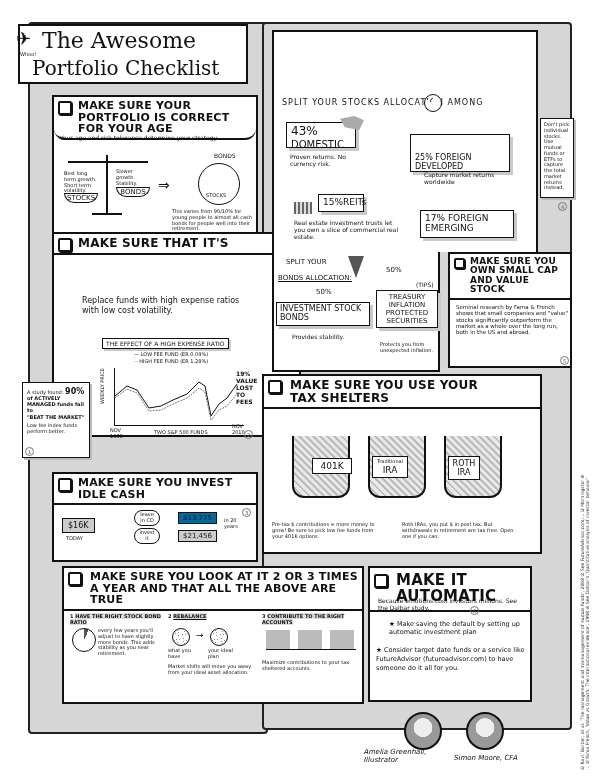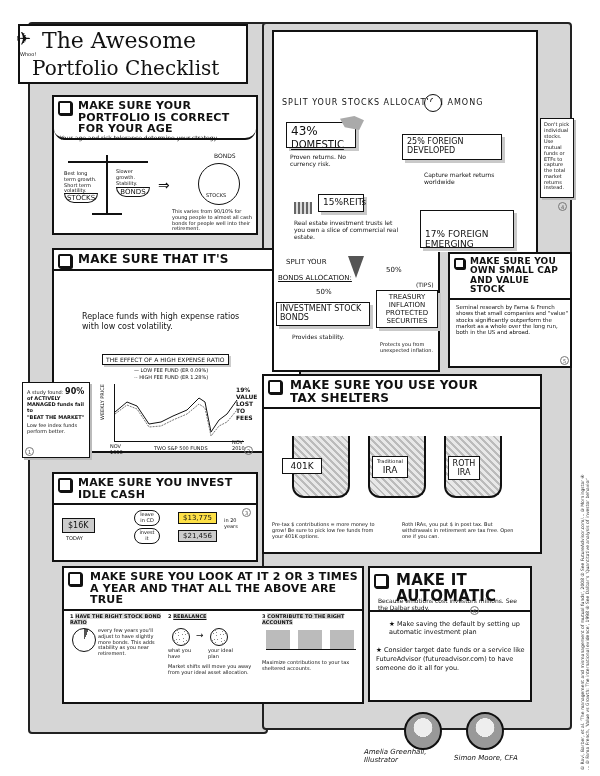--- a/index.html
+++ b/index.html
@@ -46,21 +46,21 @@
     <div class="abs tiny" style="left:52px; top:14px; width:34px;">Slower growth. Stability.</div>
     <div class="abs" style="left:52px; top:32px; width:34px; font-size:7px; border:1px solid #111; border-radius:0 0 10px 10px; text-align:center;">BONDS</div>
   </div>
   <div class="abs" style="left:104px; top:80px; font-size:14px;">⇒</div>
   <div class="abs tiny" style="left:160px; top:56px; font-size:6px;">BONDS</div>
   <div class="abs" style="left:144px; top:66px; width:42px; height:42px; border:1.5px solid #111; border-radius:50%; background:conic-gradient(repeating-conic-gradient(#888 0 2deg,#fff 2deg 4deg) 0 36deg, #fff 36deg 360deg);"></div>
   <div class="abs tiny" style="left:152px; top:96px;">STOCKS</div>
   <div class="abs tiny" style="left:118px; top:112px; width:84px;">This varies from 90/10% for young people to almost all cash bonds for people well into their retirement.</div>
 </div>
 
-<div class="panel" style="left:52px; top:248px; width:249px; height:205px;">
+<div class="panel" style="left:52px; top:232px; width:249px; height:205px;">
   <div class="phead" style="font-size:12px;">
     <span class="cb"></span>
     <div>Make sure that it's</div>
   </div>
   <div class="abs" style="left:28px; top:62px; width:170px; font-size:8px; line-height:1.3;">Replace funds with high expense ratios with low cost volatility.</div>
   <div class="abs" style="left:48px; top:104px; font-size:6px; border:1.5px solid #111; padding:1px 3px; box-shadow:2px 2px 0 #ccc;">THE EFFECT OF A HIGH EXPENSE RATIO</div>
   <div class="abs tiny" style="left:80px; top:118px;">— <span>LOW FEE FUND (ER 0.09%)</span></div>
   <div class="abs tiny" style="left:80px; top:125px;">-- <span>HIGH FEE FUND (ER 1.28%)</span></div>
   <div class="abs" style="left:60px; top:134px; width:130px; height:58px; border-left:1.5px solid #111; border-bottom:1.5px solid #111;">
     <svg width="130" height="58" viewBox="0 0 130 58">
@@ -88,49 +88,49 @@
   <div class="phead" style="font-size:11px;">
     <span class="cb"></span>
     <div>Make sure you invest</div>
     <div>idle cash</div>
   </div>
   <div class="num" style="left:188px; top:34px;">3</div>
   <div class="abs" style="left:8px; top:44px; font-size:8px; background:#ccc; border:1.5px solid #111; padding:2px 5px;">$16K</div>
   <div class="abs tiny" style="left:12px; top:62px;">TODAY</div>
   <div class="abs tiny" style="left:80px; top:36px; border:1px solid #111; border-radius:8px; padding:1px 3px; width:26px; text-align:center;">leave in CD</div>
   <div class="abs tiny" style="left:80px; top:54px; border:1px solid #111; border-radius:8px; padding:1px 3px; width:26px; text-align:center;">invest it</div>
-  <div class="abs" style="left:124px; top:38px; font-size:7px; background:#fde047; border:1.5px solid #111; padding:1px 4px;">$13,775</div>
+  <div class="abs" style="left:124px; top:38px; font-size:7px; background:#0369a1; border:1.5px solid #111; padding:1px 4px;">$13,775</div>
   <div class="abs" style="left:124px; top:56px; font-size:7px; background:#ccc; border:1.5px solid #111; padding:1px 4px;">$21,456</div>
   <div class="abs tiny" style="left:170px; top:44px; width:16px;">in 20 years</div>
 </div>
 
 <div class="panel" style="left:272px; top:30px; width:266px; height:222px; border-bottom:none;">
   <div class="abs" style="left:8px; top:66px; font-size:8px; text-transform:uppercase; letter-spacing:1px;">Split your stocks allocation among</div>
   <div class="abs" style="left:150px; top:62px; width:18px; height:18px; border:1.5px solid #111; border-radius:50%; background:conic-gradient(#fff 0 300deg, transparent 300deg);"></div>
 
   <div class="tag" style="left:12px; top:90px; width:70px; height:26px; padding:2px 4px;">
     <div class="tiny" style="font-size:12px;">43%</div>
-    <div style="font-size:10px;text-decoration:underline;">DOMESTIC</div>
+    <div style="font-size:10px;">DOMESTIC</div>
   </div>
   <div class="abs" style="left:66px; top:84px; width:24px; height:14px; background:#aaa; clip-path:polygon(0 20%,60% 0,100% 30%,80% 100%,20% 80%);"></div>
   <div class="abs small" style="left:16px; top:122px; width:70px;">Proven returns. No currency risk.</div>
 
-  <div class="tag" style="left:128px; top:102px; width:100px; height:26px; padding:2px 4px; font-size:8px;">
+  <div class="tag" style="left:136px; top:102px; width:100px; height:26px; padding:18px 4px; font-size:8px;">
     <div style="display:inline;">25%</div>
     <div style="display:inline;">FOREIGN DEVELOPED</div>
   </div>
   <div class="abs small" style="left:150px; top:140px; width:90px;">Capture market returns worldwide</div>
 
   <div class="abs" style="left:20px; top:170px; width:18px; height:12px; background:repeating-linear-gradient(90deg,#666 0 2px,#ddd 2px 4px);"></div>
   <div class="tag" style="left:44px; top:162px; width:46px; height:18px; padding:2px 4px; font-size:9px;">
     <span>15%</span><span>REITs</span>
   </div>
   <div class="abs small" style="left:20px; top:188px; width:110px;">Real estate investment trusts let you own a slice of commercial real estate.</div>
 
-  <div class="tag" style="left:146px; top:178px; width:94px; height:28px; padding:18px 4px; font-size:9px;">
+  <div class="tag" style="left:146px; top:178px; width:94px; height:28px; padding:2px 4px; font-size:9px;">
     <span>17%</span> <span>FOREIGN EMERGING</span>
   </div>
 </div>
 
 <div class="panel" style="left:272px; top:252px; width:168px; height:120px; border-top:none;">
   <div class="abs small" style="left:12px; top:6px; font-size:7px; text-transform:uppercase;">Split your</div>
   <div class="abs small" style="left:4px; top:22px; font-size:7px; text-transform:uppercase; text-decoration:underline;">Bonds Allocation:</div>
   <div class="abs" style="left:74px; top:4px; width:0; height:0; border-left:8px solid transparent; border-right:8px solid transparent; border-top:22px solid #555;"></div>
   <div class="abs tiny" style="left:112px; top:14px; font-size:7px;">50%</div>
   <div class="abs tiny" style="left:42px; top:36px; font-size:7px;">50%</div>
@@ -153,21 +153,21 @@
   <div class="num" style="left:110px; top:102px;">5</div>
 </div>
 
 <div class="panel" style="left:262px; top:374px; width:280px; height:180px;">
   <div class="phead" style="font-size:12px; padding-left:26px;">
     <span class="cb"></span>
     <div>Make sure you use your</div>
     <div>tax shelters</div>
   </div>
   <div class="jar" style="left:28px; top:60px;"></div>
-  <div class="jarlabel" style="left:18px; top:82px; width:40px;">401K</div>
+  <div class="jarlabel" style="left:48px; top:82px; width:40px;">401K</div>
   <div class="jar" style="left:104px; top:60px;"></div>
   <div class="jarlabel" style="left:108px; top:80px; width:36px;">
       <div class="tiny">Traditional</div>
       <div>IRA</div>
     </div>
   <div class="jar" style="left:180px; top:60px;"></div>
   <div class="jarlabel" style="left:184px; top:80px; width:32px; font-size:8px;">ROTH IRA</div>
   <div class="abs tiny" style="left:8px; top:146px; width:108px;">Pre-tax $ contributions = more money to grow! Be sure to pick low fee funds from your 401K options.</div>
   <div class="abs tiny" style="left:138px; top:146px; width:120px;">Roth IRAs, you put $ in post tax. But withdrawals in retirement are tax free. Open one if you can.</div>
 </div>

